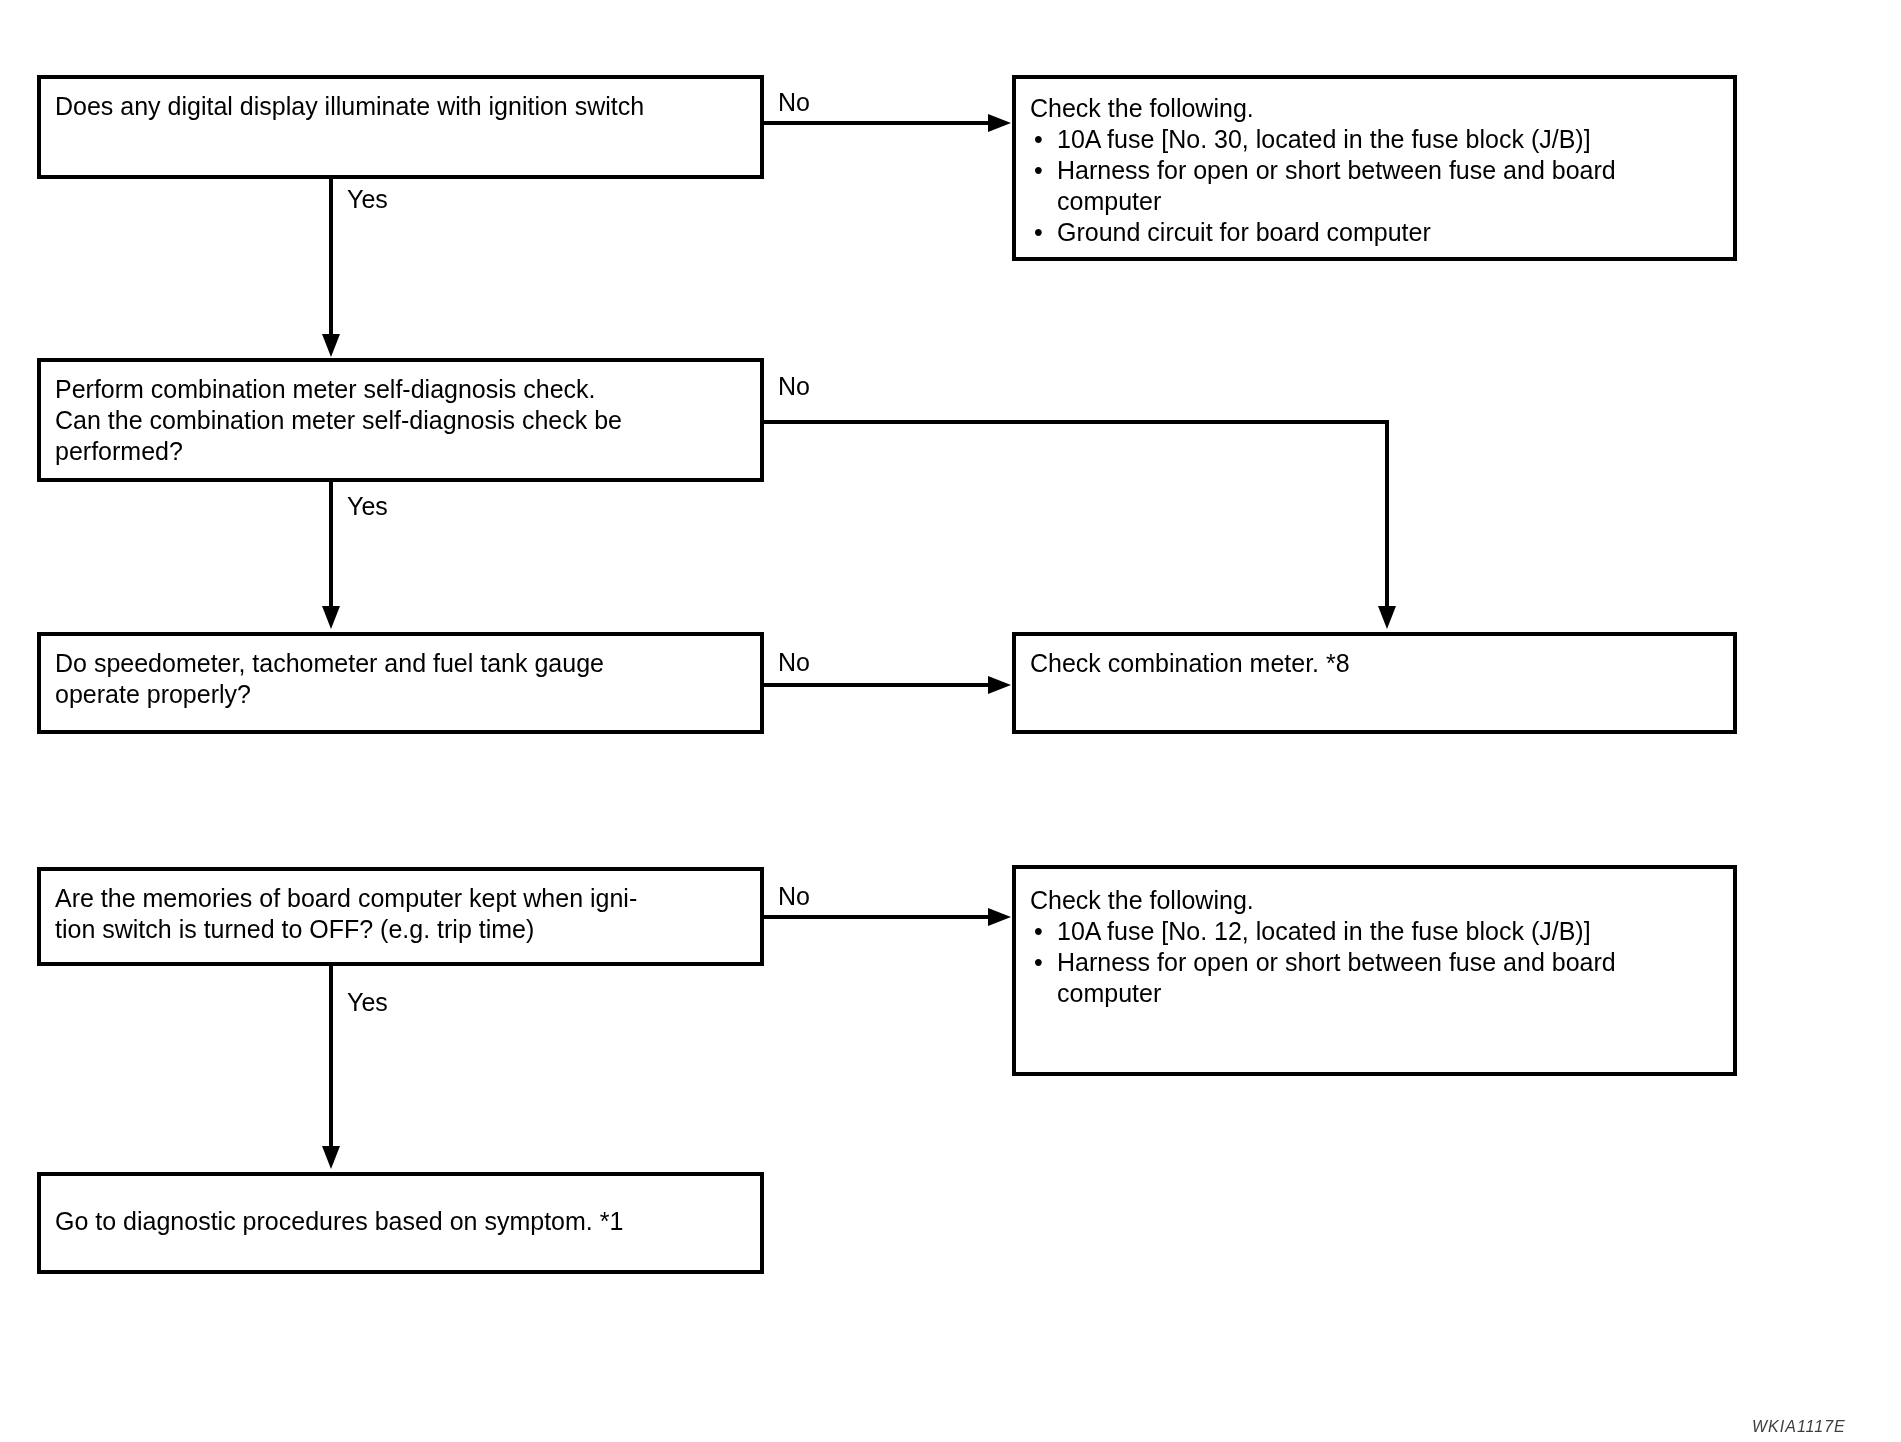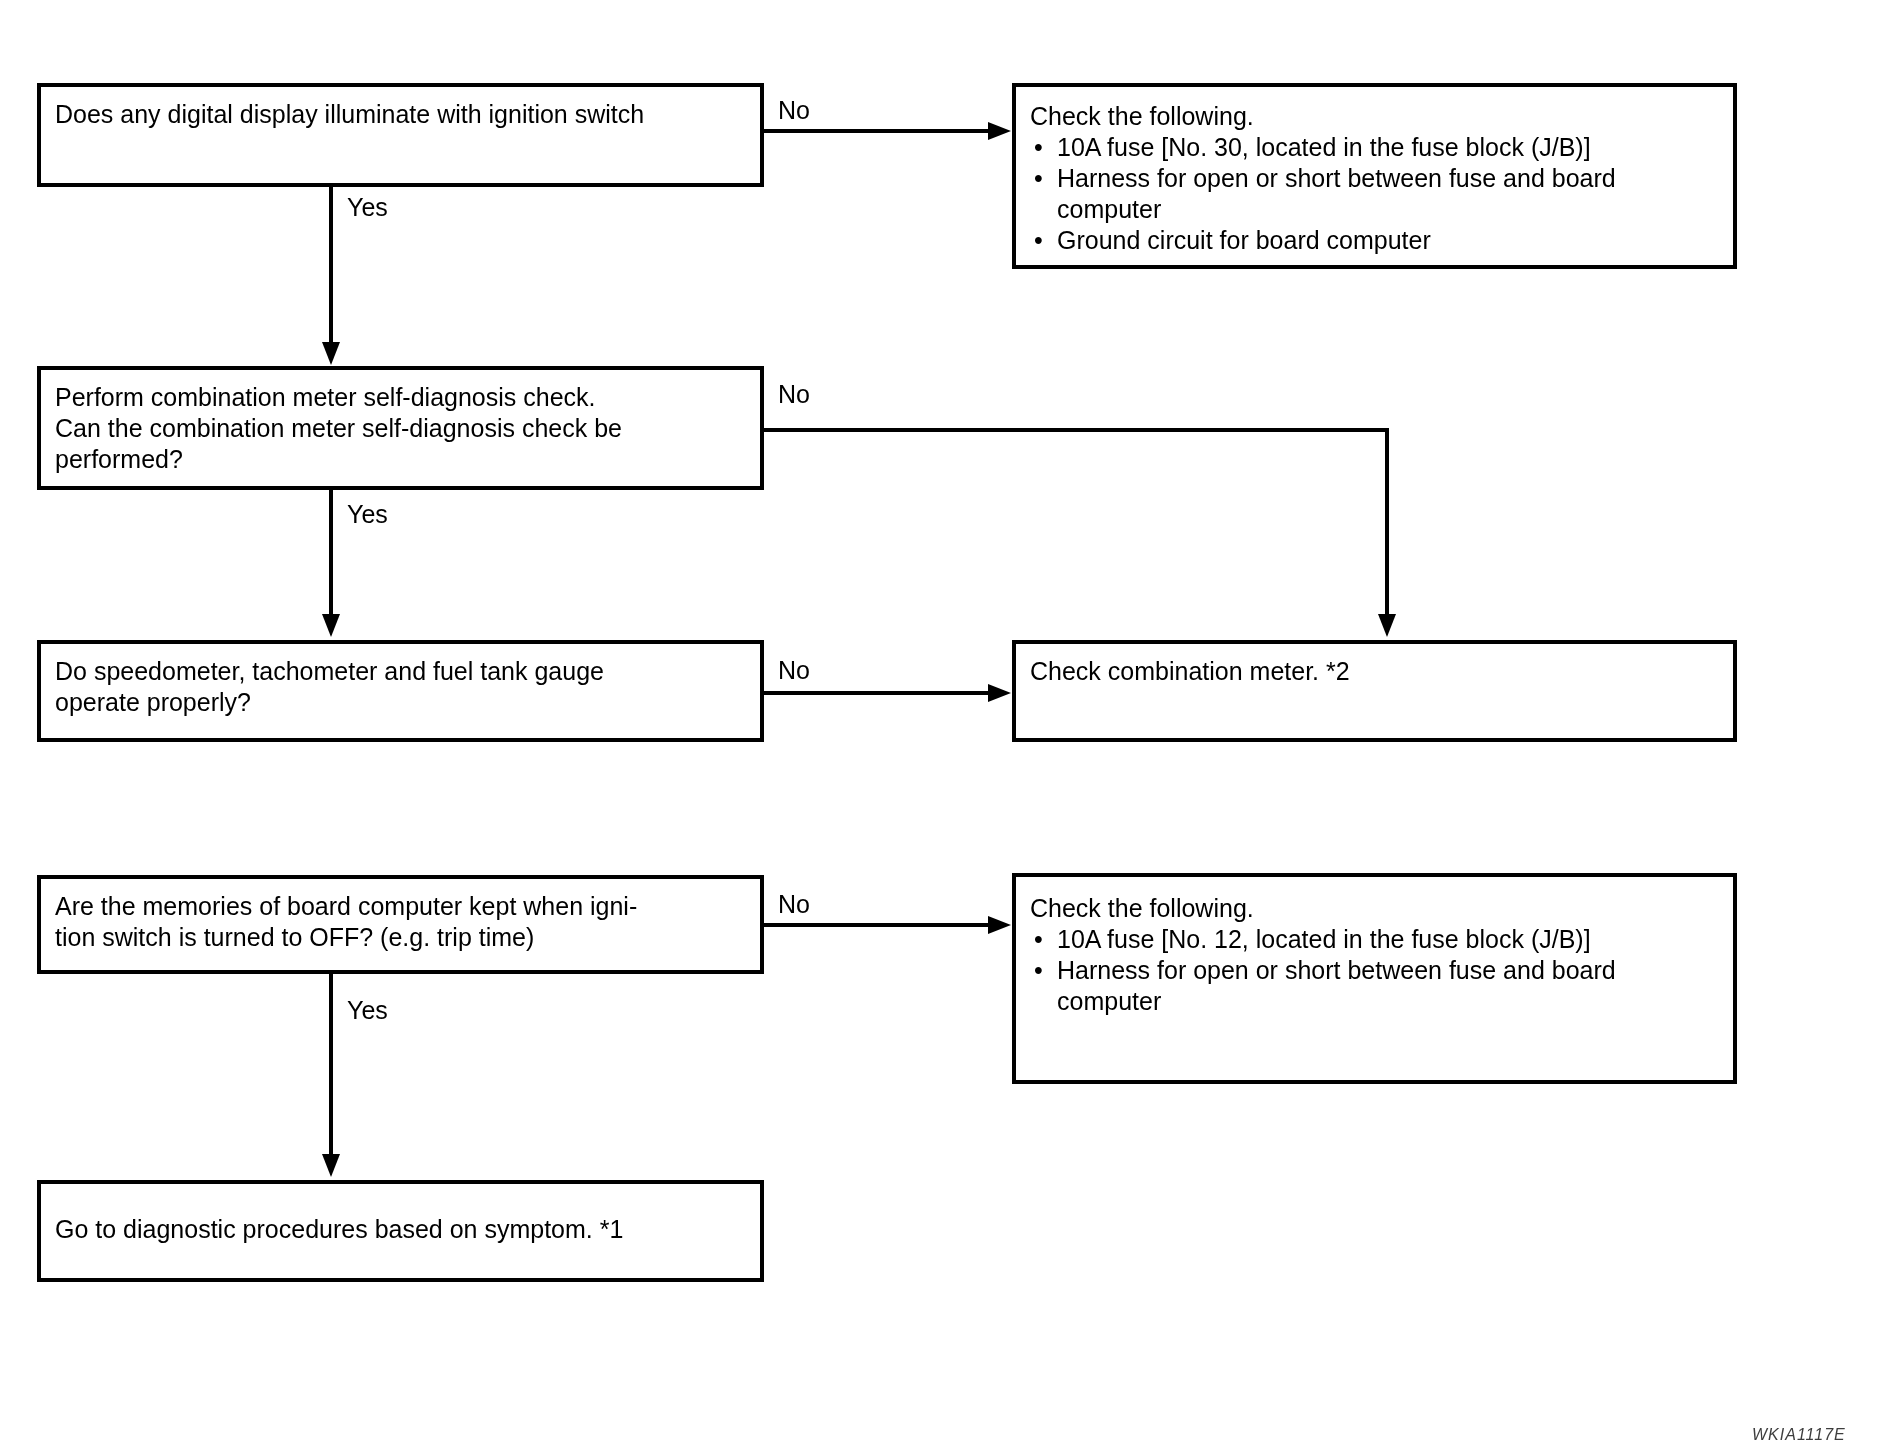--- a/index.html
+++ b/index.html
@@ -1,21 +1,21 @@
 <!DOCTYPE html>
 <html><head>
 <meta charset="utf-8">
 <style>
   html,body{margin:0;padding:0;}
   body{
     width:1901px;height:1442px;position:relative;background:#ffffff;
     font-family:"Liberation Sans", sans-serif;color:#000;
     -webkit-font-smoothing:antialiased;
   }
-  .canvas{position:absolute;inset:0;margin-top:8px;}
+  .canvas{position:absolute;inset:0;}
   .box{
     position:absolute;box-sizing:border-box;background:#fff;
     border:4px solid #000;font-size:25px;line-height:31px;
     padding:12px 14px;
   }
   .box.qbox{left:37px;width:727px;}
   .box.abox{left:1012px;width:725px;}
   .seg-bullet{position:relative;padding-left:27px;}
   .seg-bullet::before{content:"\2022";position:absolute;left:4px;top:0;}
   .seg-cont{padding-left:27px;}
@@ -80,21 +80,21 @@
   <div class="box qbox" style="top:632px;height:102px;">
     <div>Do speedometer, tachometer and fuel tank gauge</div>
     <div>operate properly?</div>
   </div>
 
   <div class="lbl" style="left:778px;top:648px;">No</div>
   <div class="hline" style="left:763px;top:683px;width:227px;"></div>
   <div class="arrow-right" style="left:988px;top:676px;"></div>
 
   <div class="box abox" style="top:632px;height:102px;">
-    <div>Check combination meter. *2</div>
+    <div>Check combination meter. *8</div>
   </div>
 
   <div class="box qbox" style="top:867px;height:99px;">
     <div>Are the memories of board computer kept when igni-</div>
     <div>tion switch is turned to OFF? (e.g. trip time)</div>
   </div>
 
   <div class="lbl" style="left:778px;top:882px;">No</div>
   <div class="hline" style="left:763px;top:915px;width:227px;"></div>
   <div class="arrow-right" style="left:988px;top:908px;"></div>

